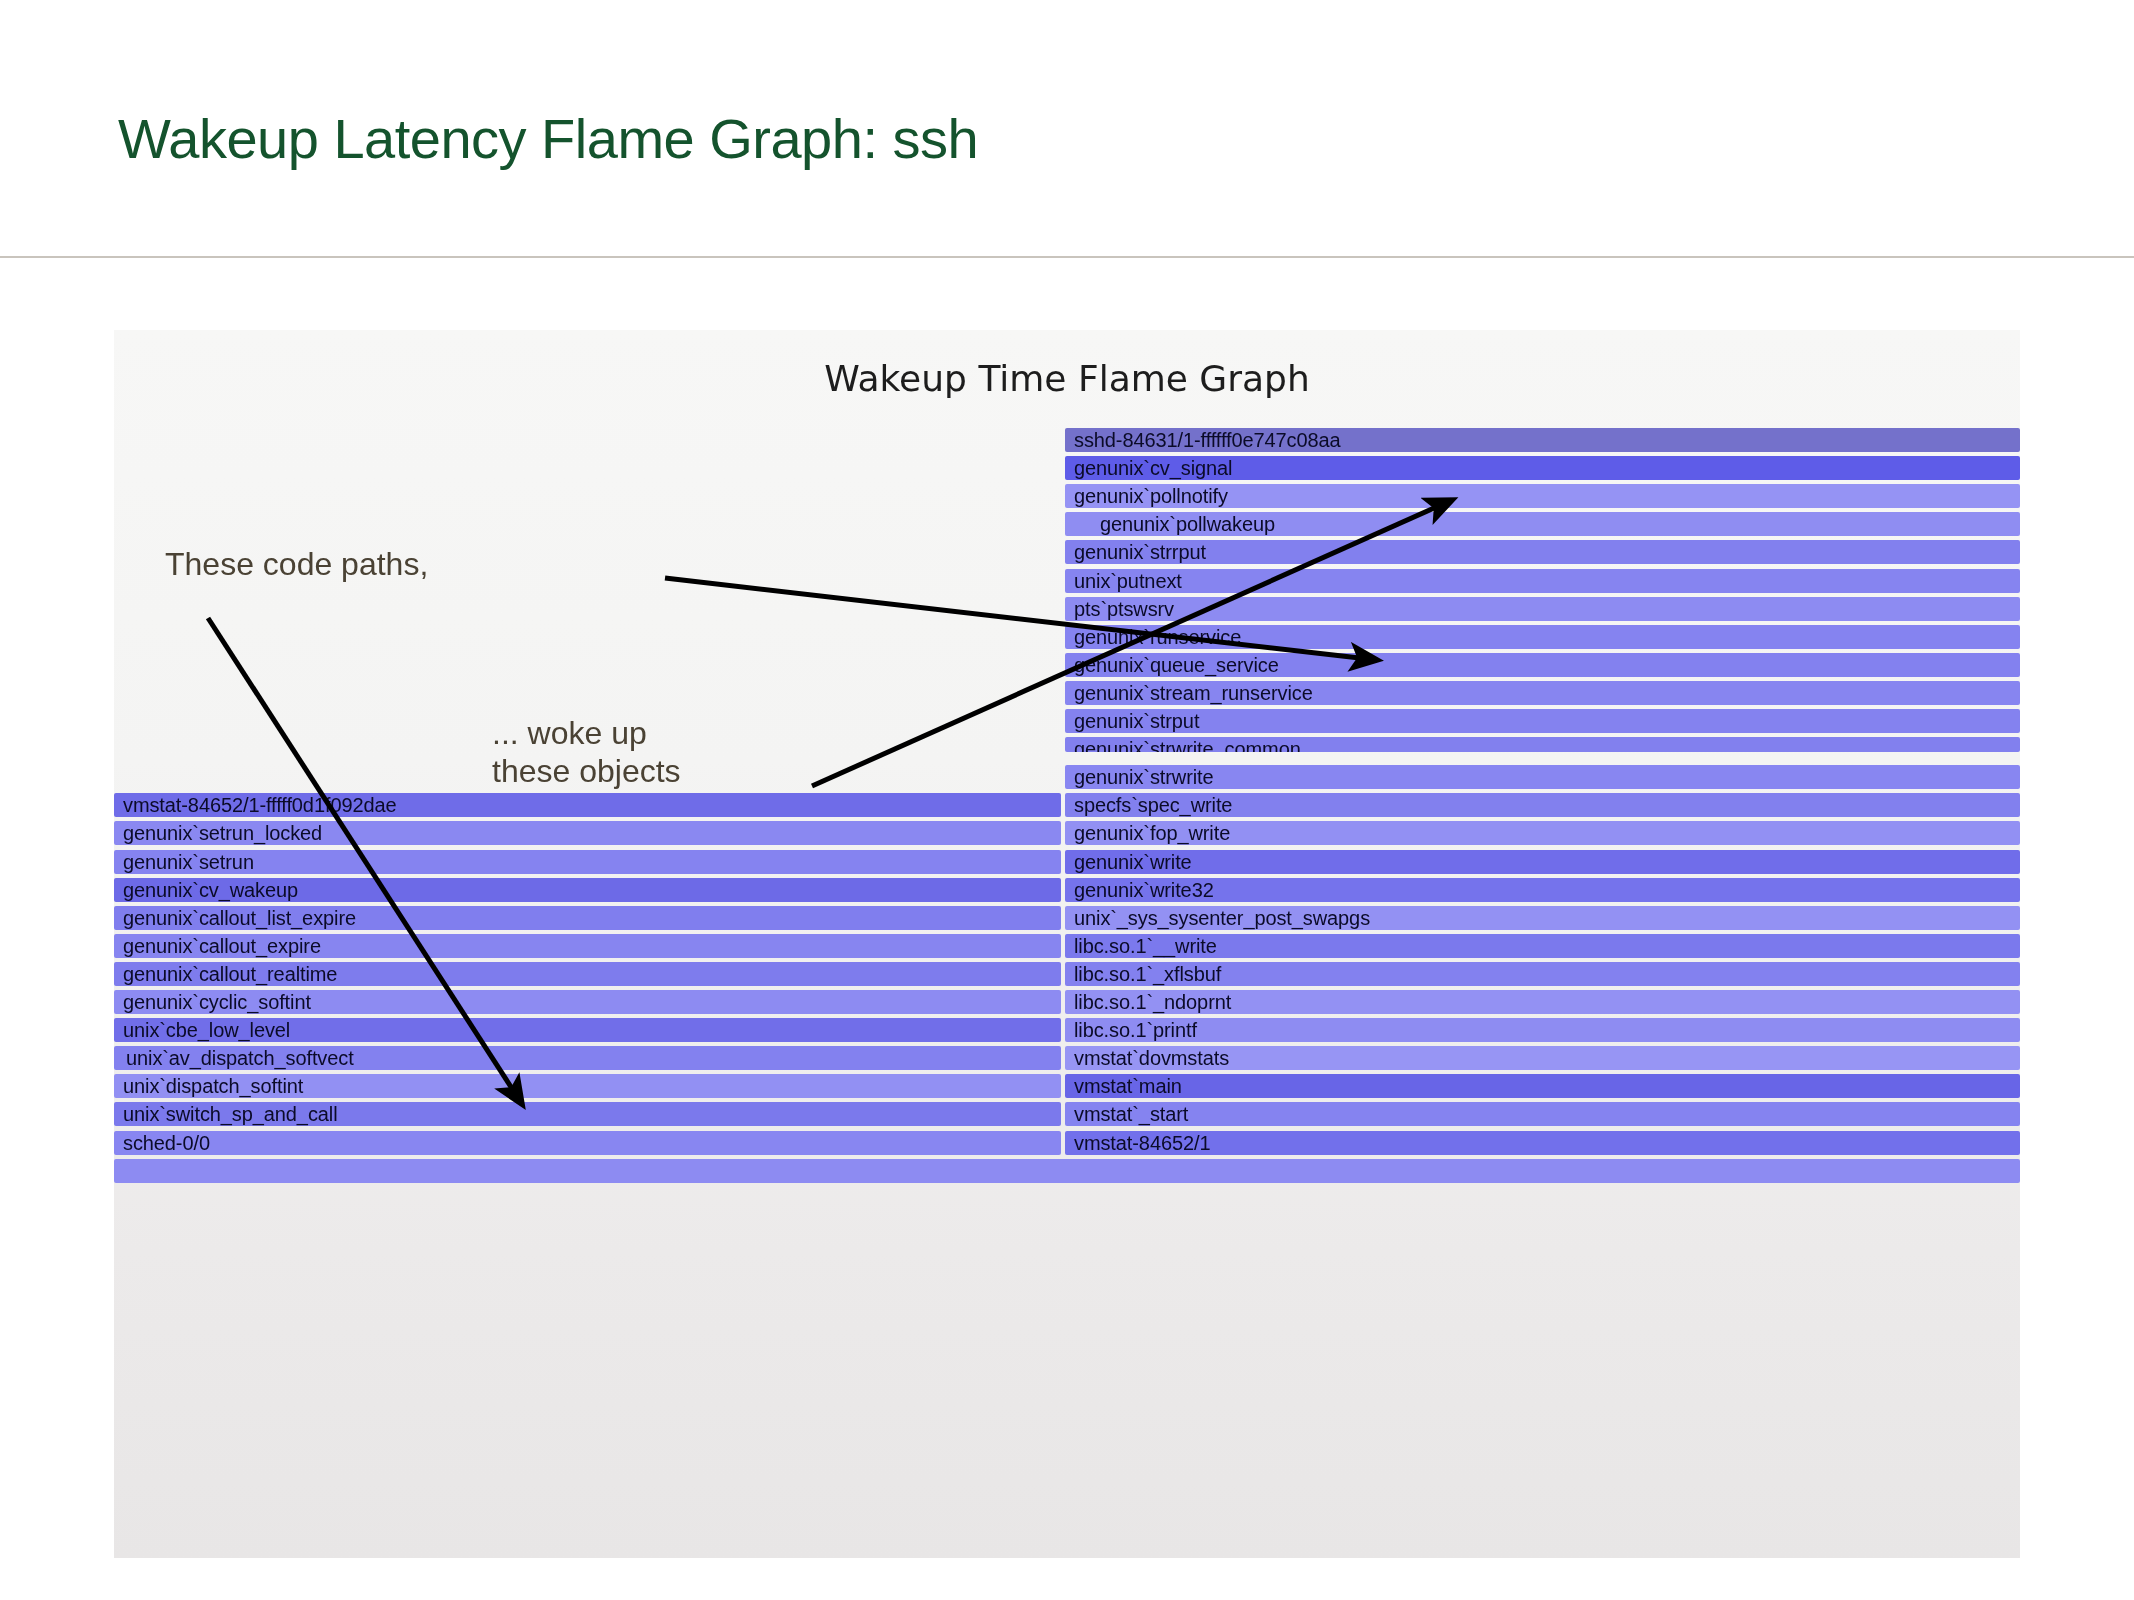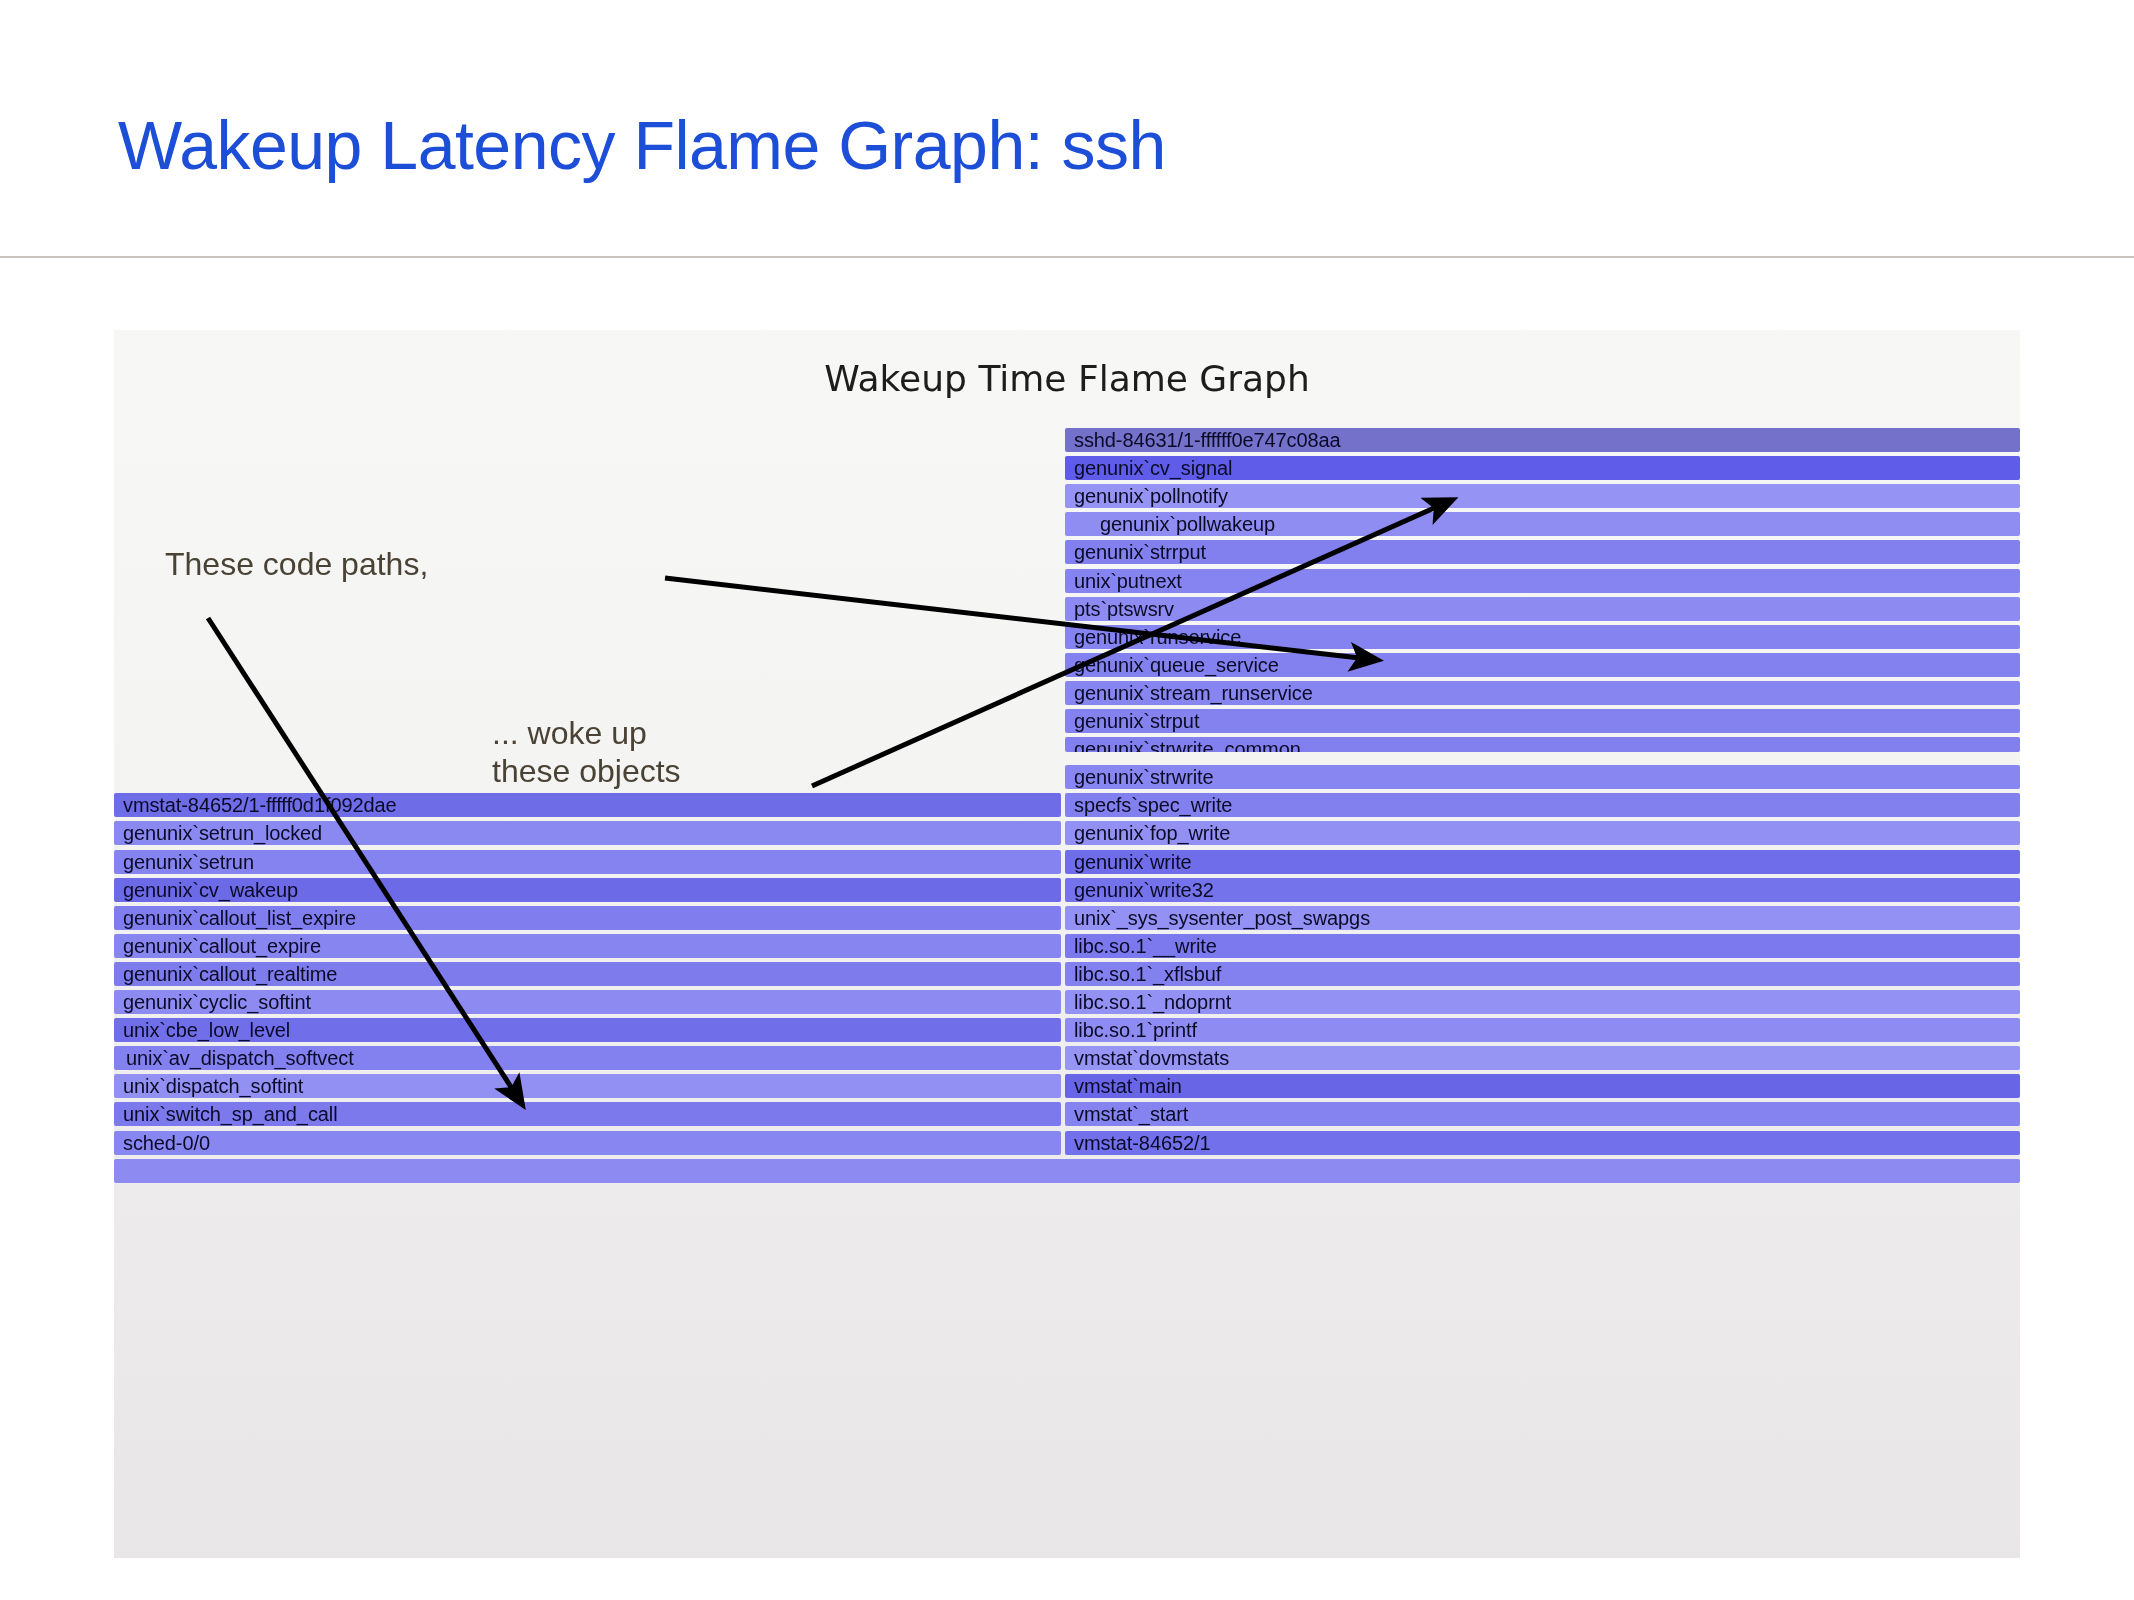--- a/index.html
+++ b/index.html
@@ -14,24 +14,24 @@
     overflow: hidden;
     font-family: "Liberation Sans", sans-serif;
   }
 
   
   #slide-title {
     position: absolute;
     left: 118px;
     top: 106px;
     font-family: "Liberation Sans", sans-serif;
-    font-size: 68px;
+    font-size: 56px;
     font-weight: 400;
     letter-spacing: -0.5px;
-    color: #1d4ed8;
+    color: #14532d;
     white-space: nowrap;
   }
   #title-rule {
     position: absolute;
     left: 0px;
     top: 256px;
     width: 2134px;
     height: 2px;
     background: #c9c4bd;
   }

